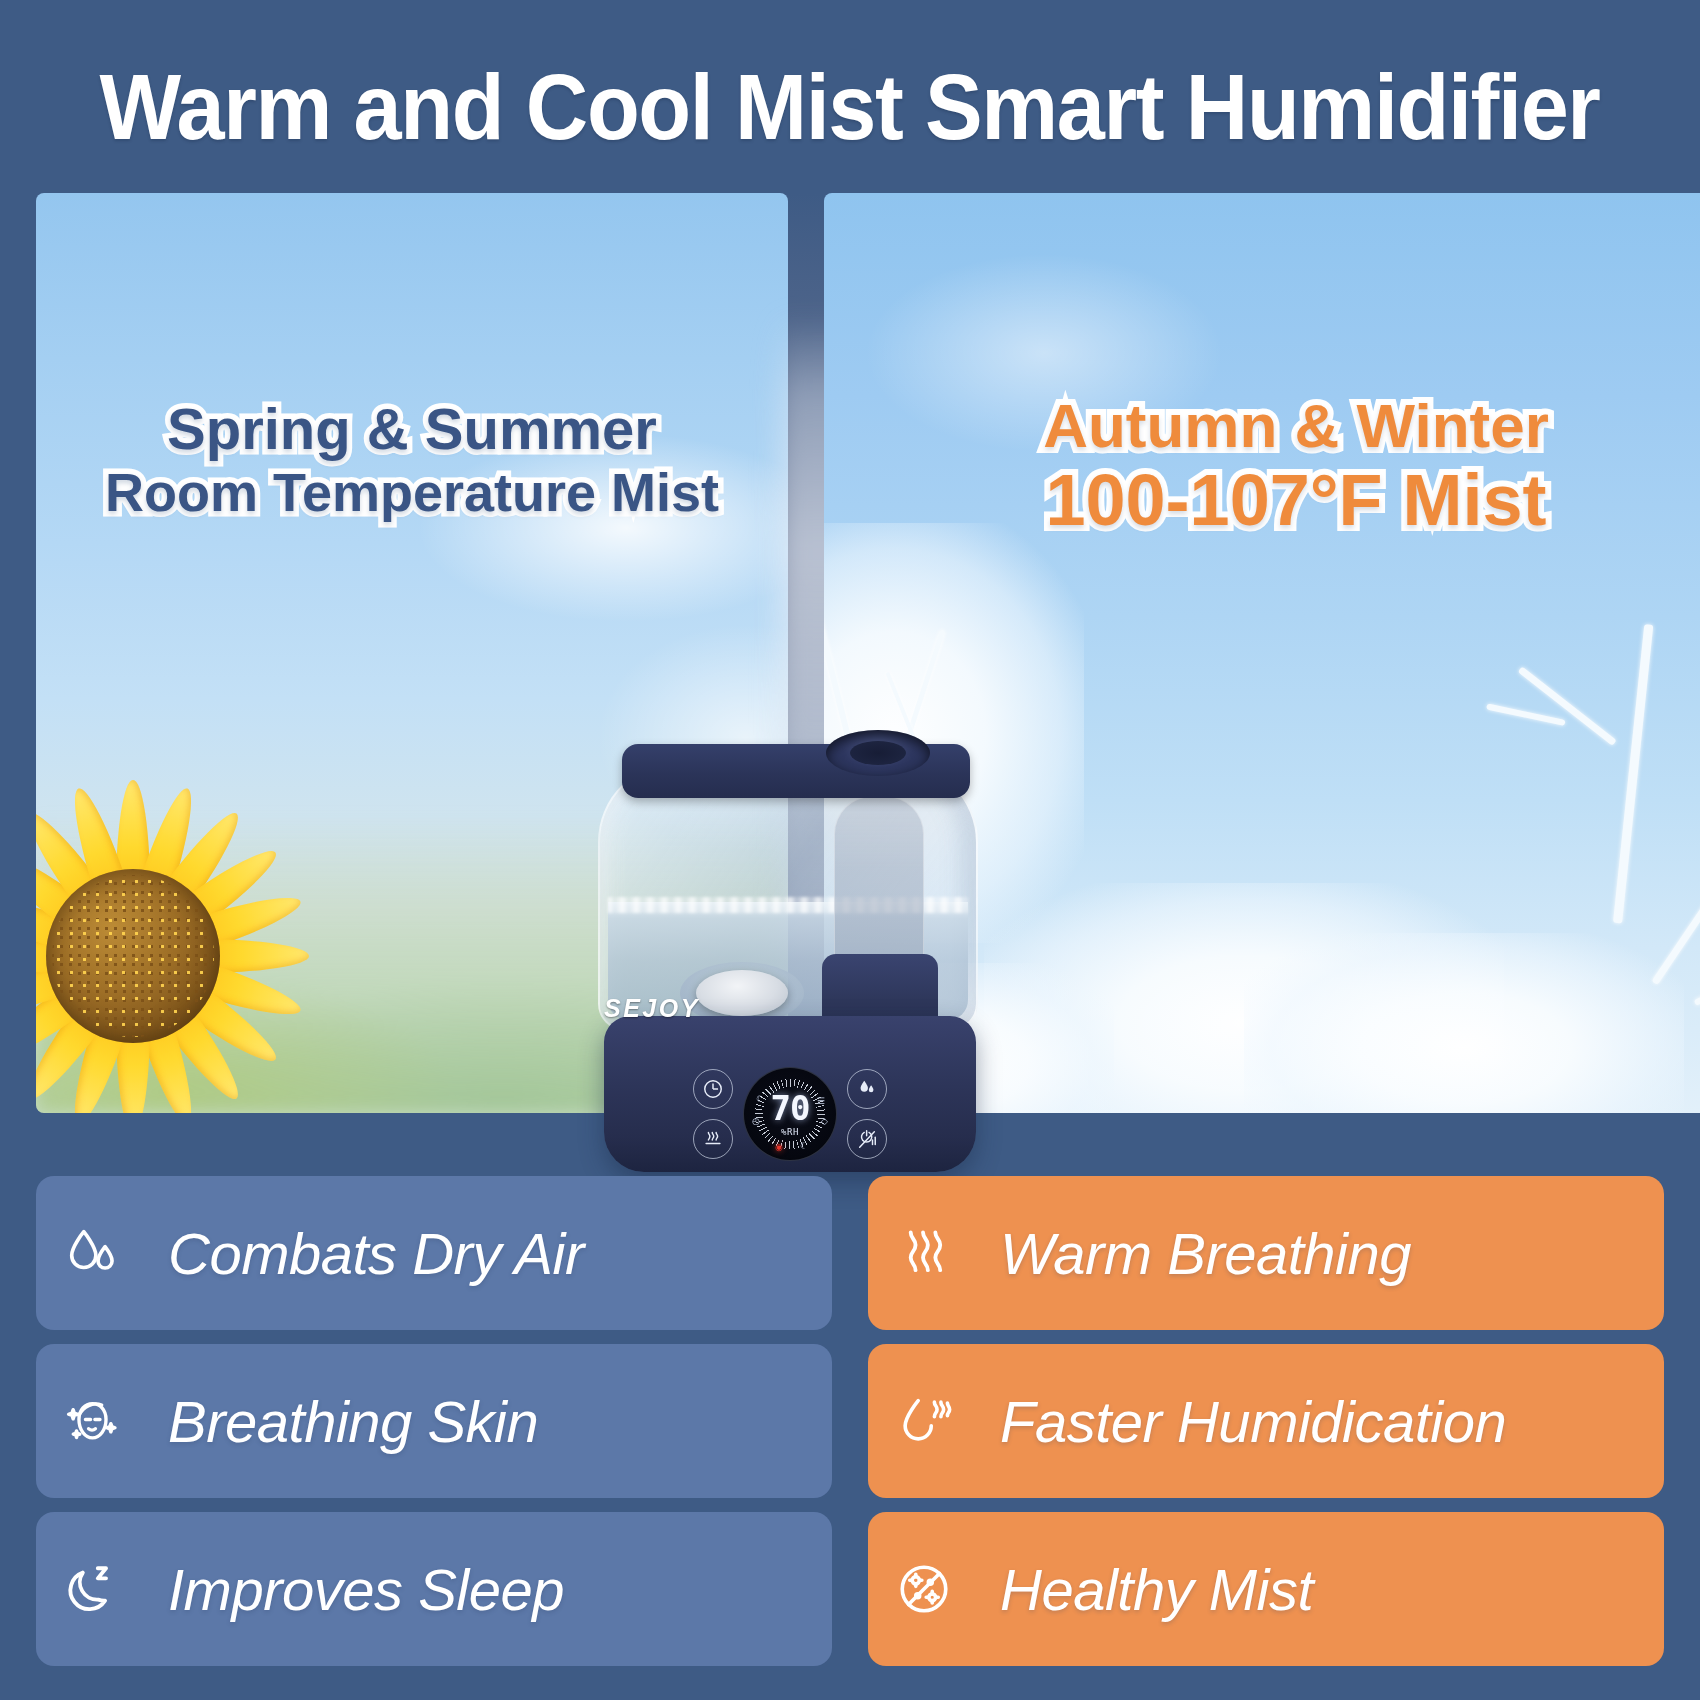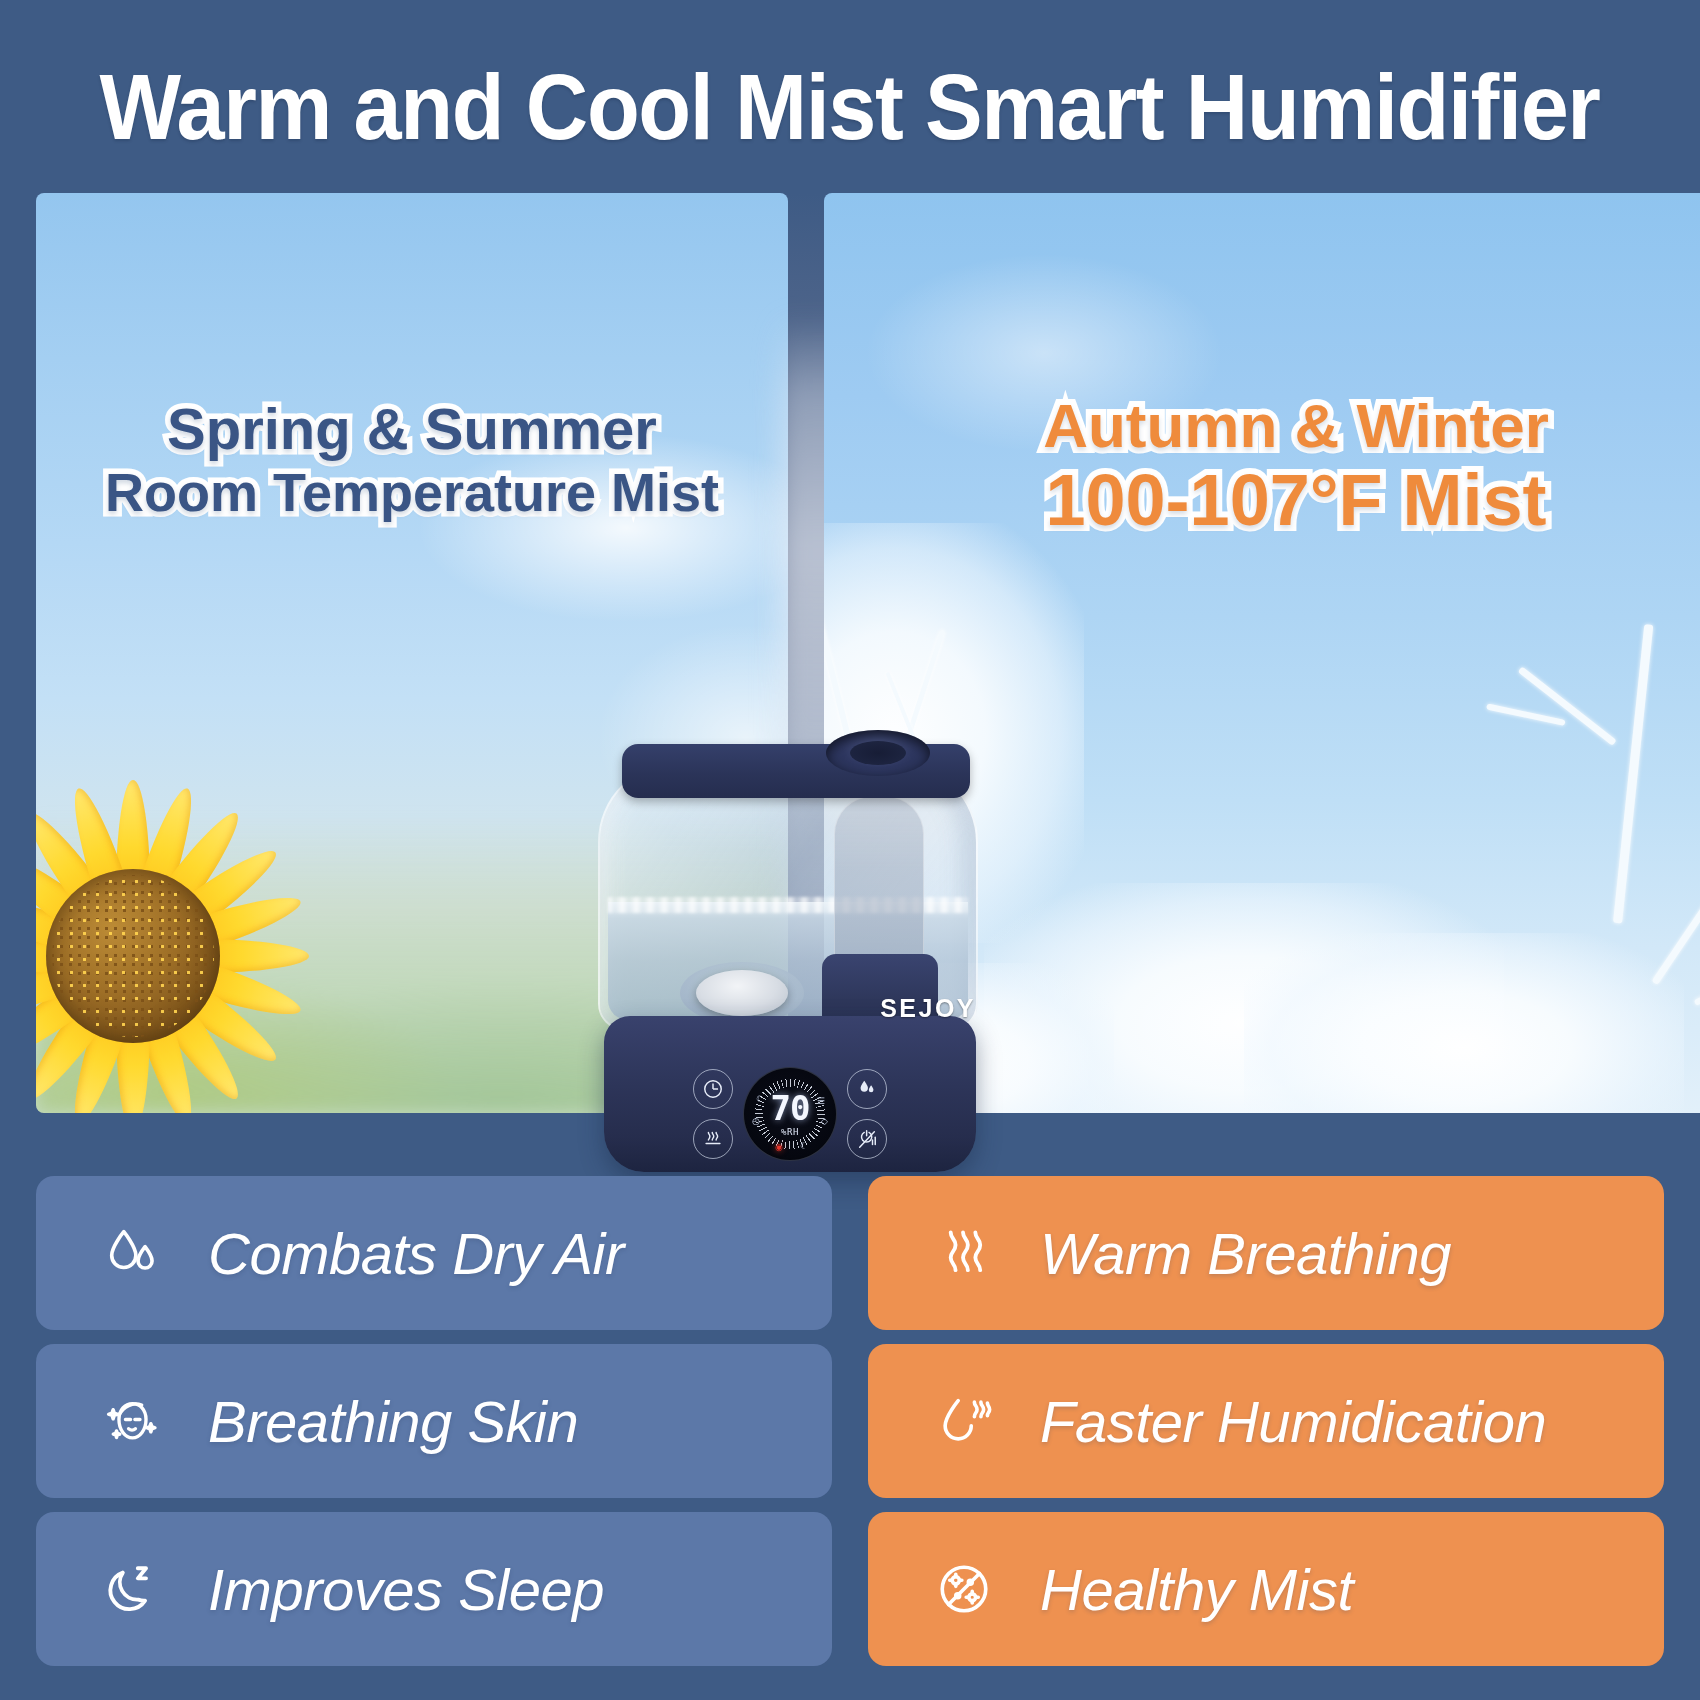--- a/index.html
+++ b/index.html
@@ -240,24 +240,25 @@
   }
   .base {
     position: absolute; left: 6px; top: 298px;
     width: 372px; height: 156px;
     border-radius: 26px 26px 40px 40px;
     background: linear-gradient(to bottom, #39426d 0%, #2d3559 45%, #262d4d 78%, #1d2440 100%);
     box-shadow: 0 10px 24px rgba(25,40,70,0.42);
   }
   .brand {
     position: absolute; left: 0; right: 0; top: -22px;
-    text-align: right;
+    text-align: left;
     color: #ffffff;
     font-size: 25px; font-weight: bold;
     letter-spacing: 2.5px;
+    font-style: italic;
     text-shadow: 0 1px 2px rgba(0,0,0,0.4);
   }
   .ctrl-row {
     position: absolute; left: 0; right: 0; top: 52px;
     height: 92px;
     display: flex; align-items: center; justify-content: center;
     gap: 10px;
   }
   .ctrl-col { display: flex; flex-direction: column; gap: 10px; }
   .ctrl-btn {
@@ -309,21 +310,21 @@
     left: 36px; top: 1176px;
     width: 1628px; height: 490px;
     display: flex; gap: 36px;
     z-index: 8;
   }
   .pill-col { flex: 1; display: flex; flex-direction: column; gap: 14px; }
   .pill {
     flex: 1;
     border-radius: 18px;
     display: flex; align-items: center;
-    padding-left: 64px;
+    padding-left: 24px;
     gap: 44px;
   }
   .pill-blue   { background: #5c78a8; }
   .pill-orange { background: #ee9150; }
   .pill-icon {
     width: 64px; height: 64px;
     display: flex; align-items: center; justify-content: center;
     color: #ffffff; flex: 0 0 auto;
   }
   .pill-label {

